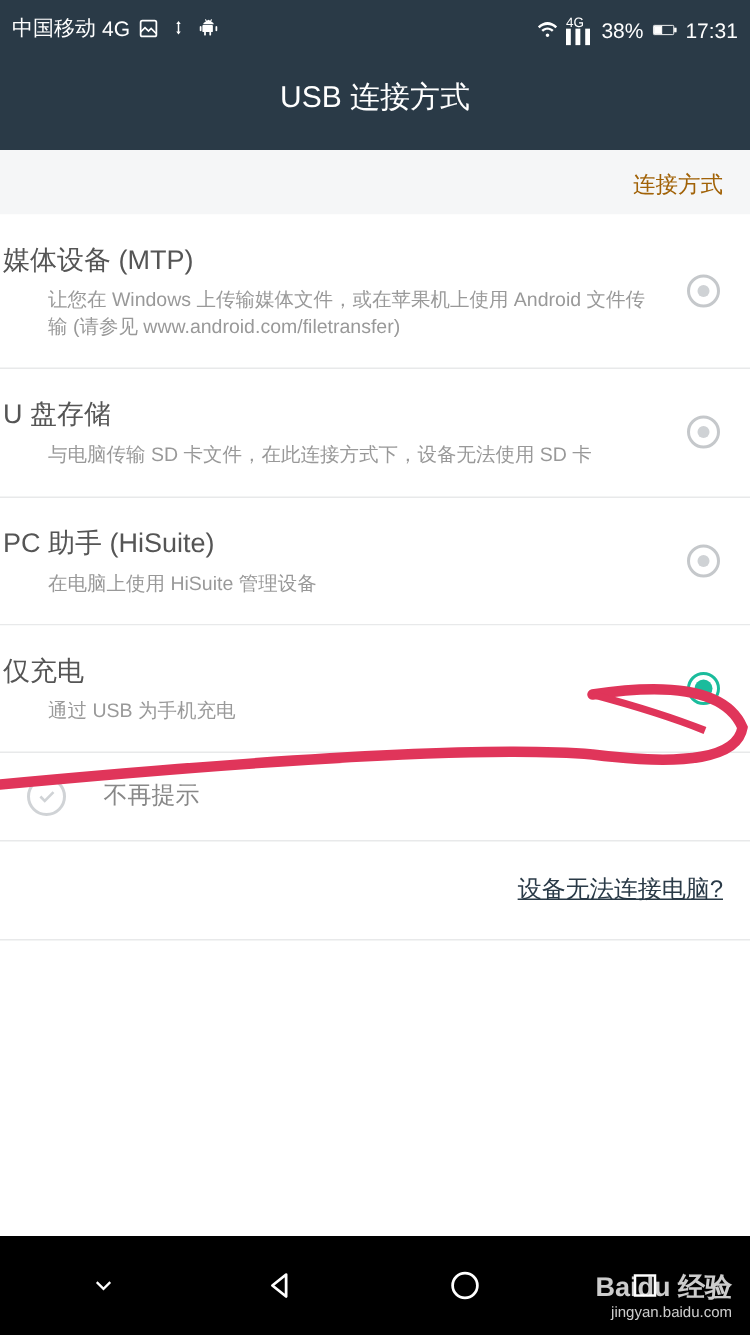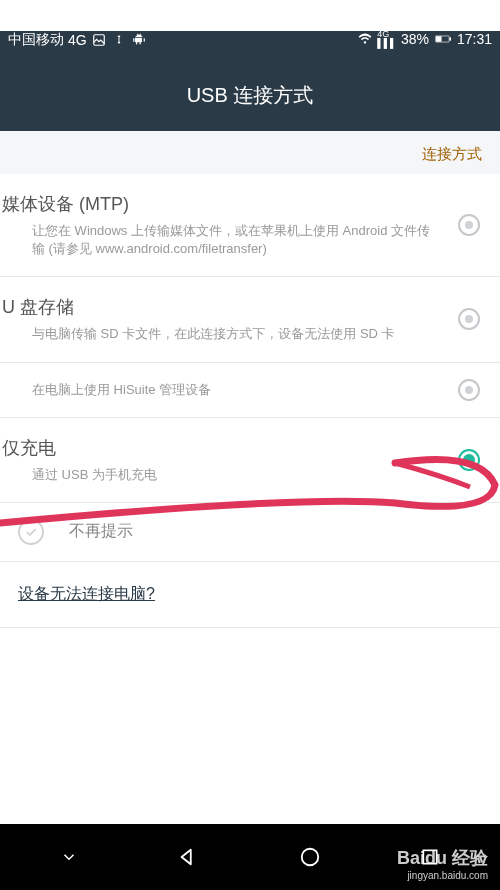--- a/index.html
+++ b/index.html
@@ -9,24 +9,23 @@
       font-family: -apple-system, "Helvetica Neue", Arial, sans-serif;
       background: #fff;
       position: relative;
       overflow: hidden;
     }
     .status-bar {
       height: 28px;
       background: #2a3a47;
       color: #fff;
       display: flex;
-      align-items: flex-start;
+      align-items: flex-end;
       padding: 0 8px;
       font-size: 14px;
-      margin-top: 31px;
     }
     .status-left { display: flex; align-items: center; gap: 4px; }
     .status-right { margin-left: auto; display: flex; align-items: center; gap: 6px; }
     .status-icon { width: 16px; height: 16px; display: inline-flex; align-items: center; justify-content: center; }
     .header {
       height: 72px;
       background: #2a3a47;
       color: #fff;
       display: flex;
       align-items: center;
@@ -90,21 +89,21 @@
       height: 26px;
       border: 2px solid #d0d3d6;
       border-radius: 50%;
       display: flex;
       align-items: center;
       justify-content: center;
       color: #d0d3d6;
     }
     .help-row {
       padding: 22px 18px;
-      text-align: left;
+      text-align: right;
       border-bottom: 1px solid #e8e9ea;
     }
     .help-link {
       font-size: 16px;
       color: #2a3a47;
       text-decoration: underline;
       font-weight: 500;
     }
     .nav-bar {
       position: absolute;
@@ -197,20 +196,21 @@
 
 <div class="option">
   <div class="option-title">U 盘存储</div>
   <div class="option-desc">与电脑传输 SD 卡文件，在此连接方式下，设备无法使用 SD 卡</div>
   <div class="radio">
       <div class="radio-inner"></div>
     </div>
 </div>
 
 <div class="option">
+  <div class="option-title">PC 助手 (HiSuite)</div>
   <div class="option-desc">在电脑上使用 HiSuite 管理设备</div>
   <div class="radio">
       <div class="radio-inner"></div>
     </div>
 </div>
 
 <div class="option">
   <div class="option-title">仅充电</div>
   <div class="option-desc">通过 USB 为手机充电</div>
   <div class="radio selected">

